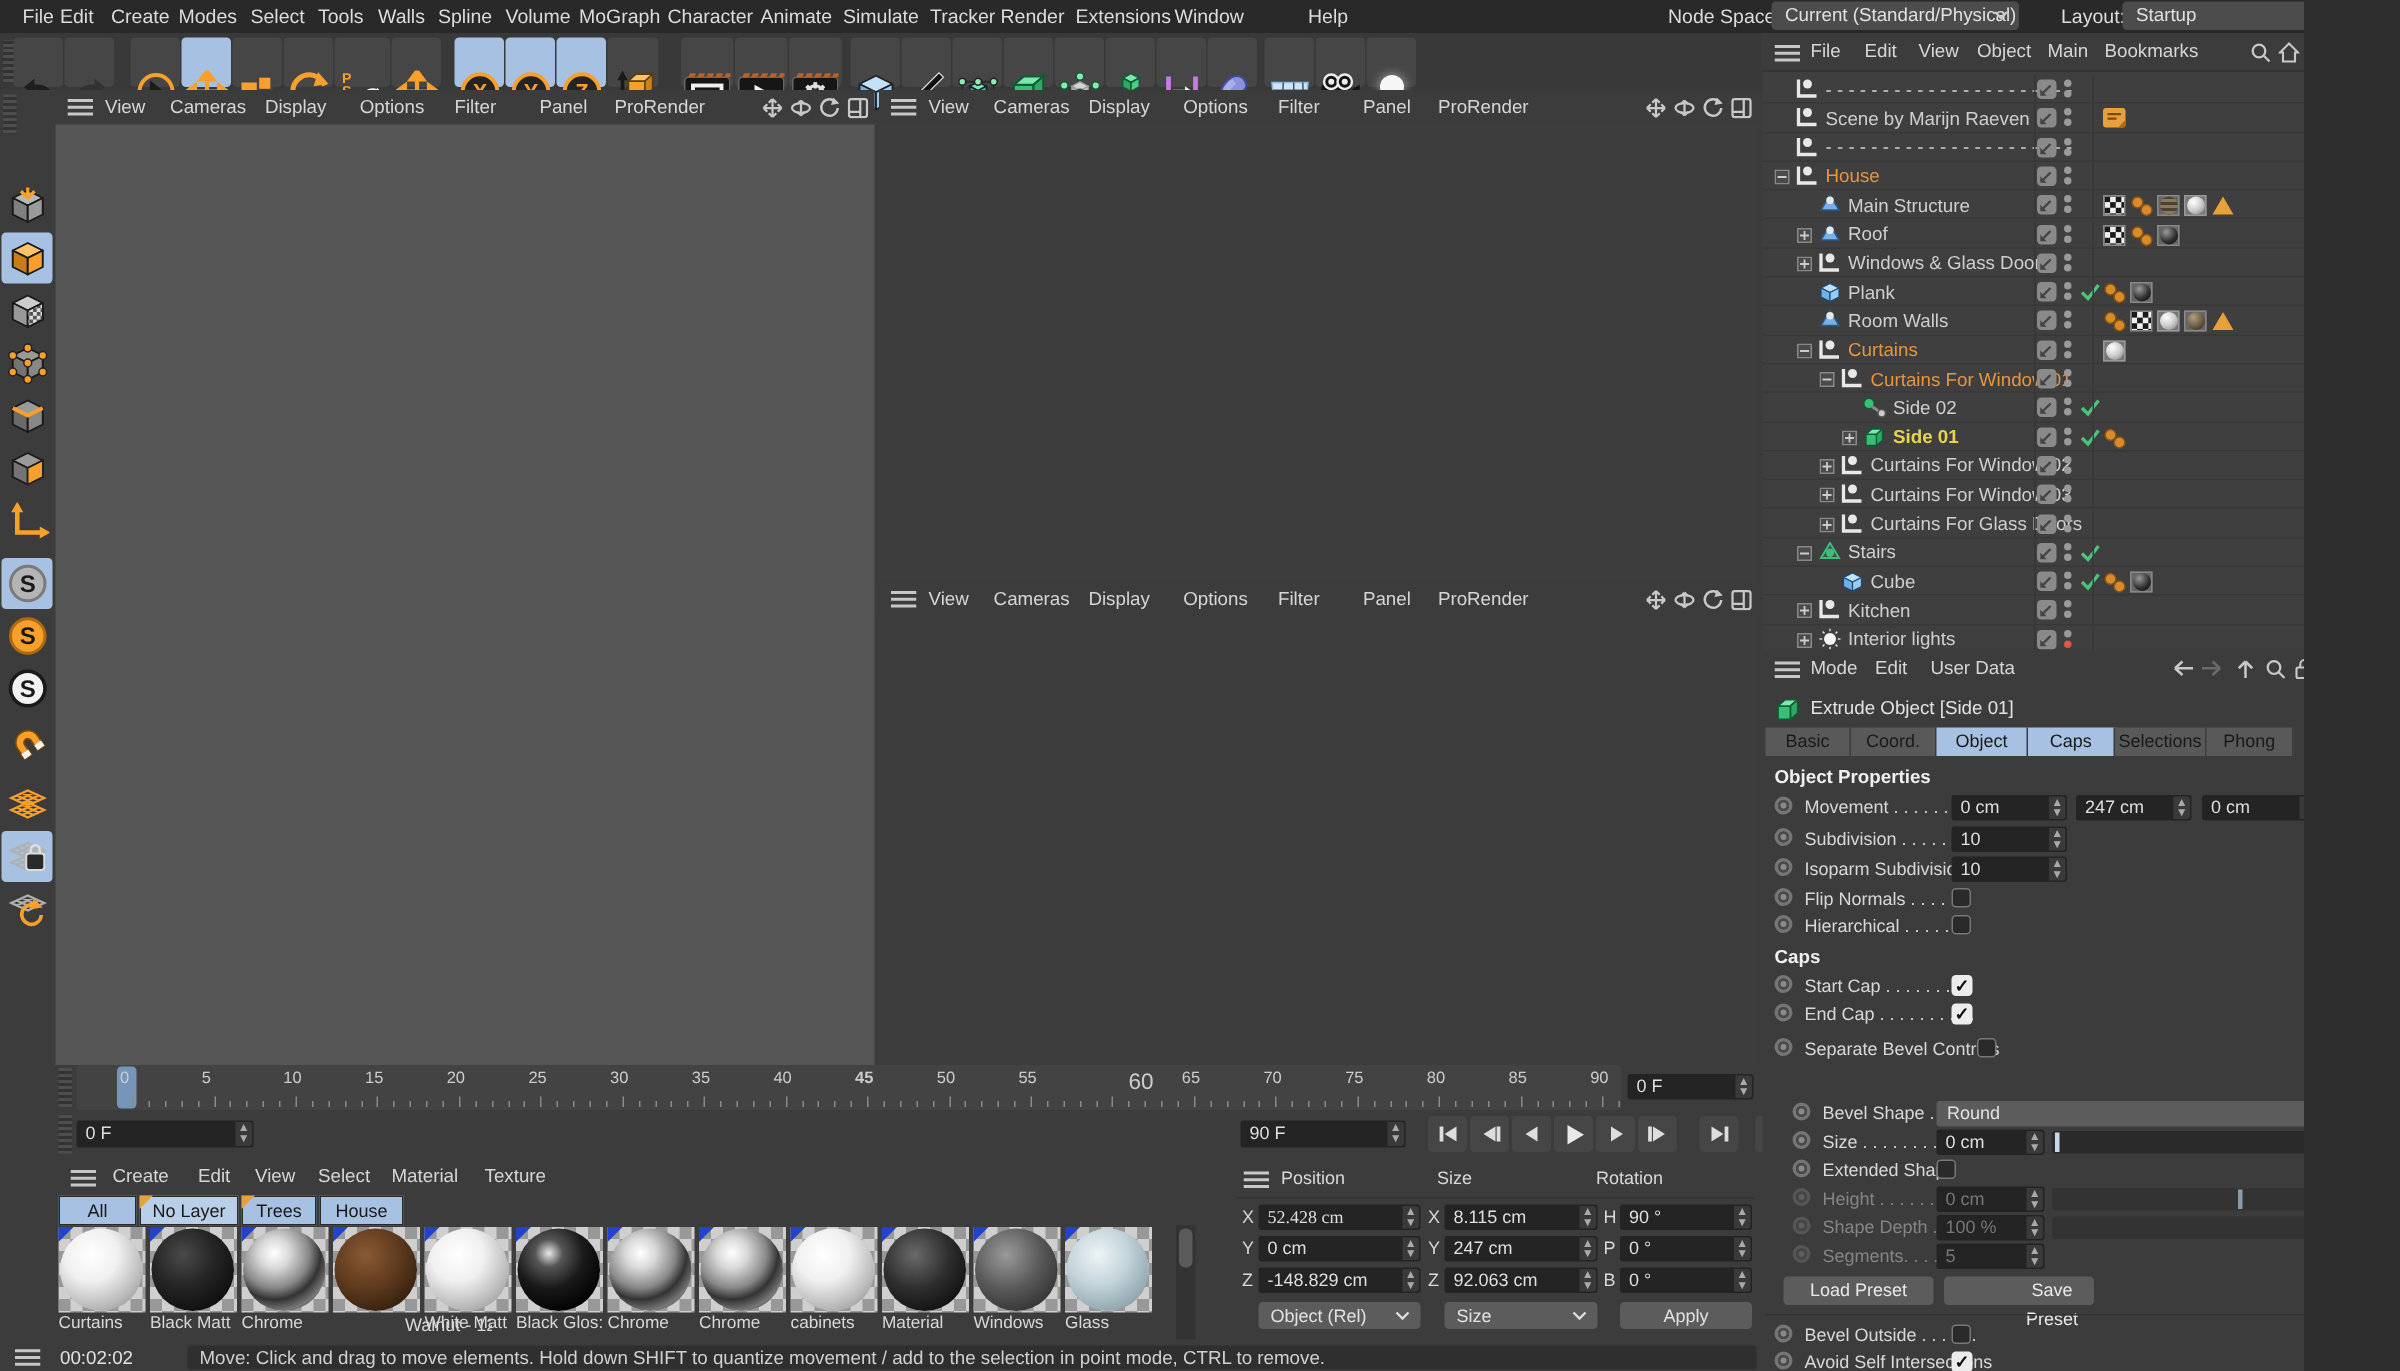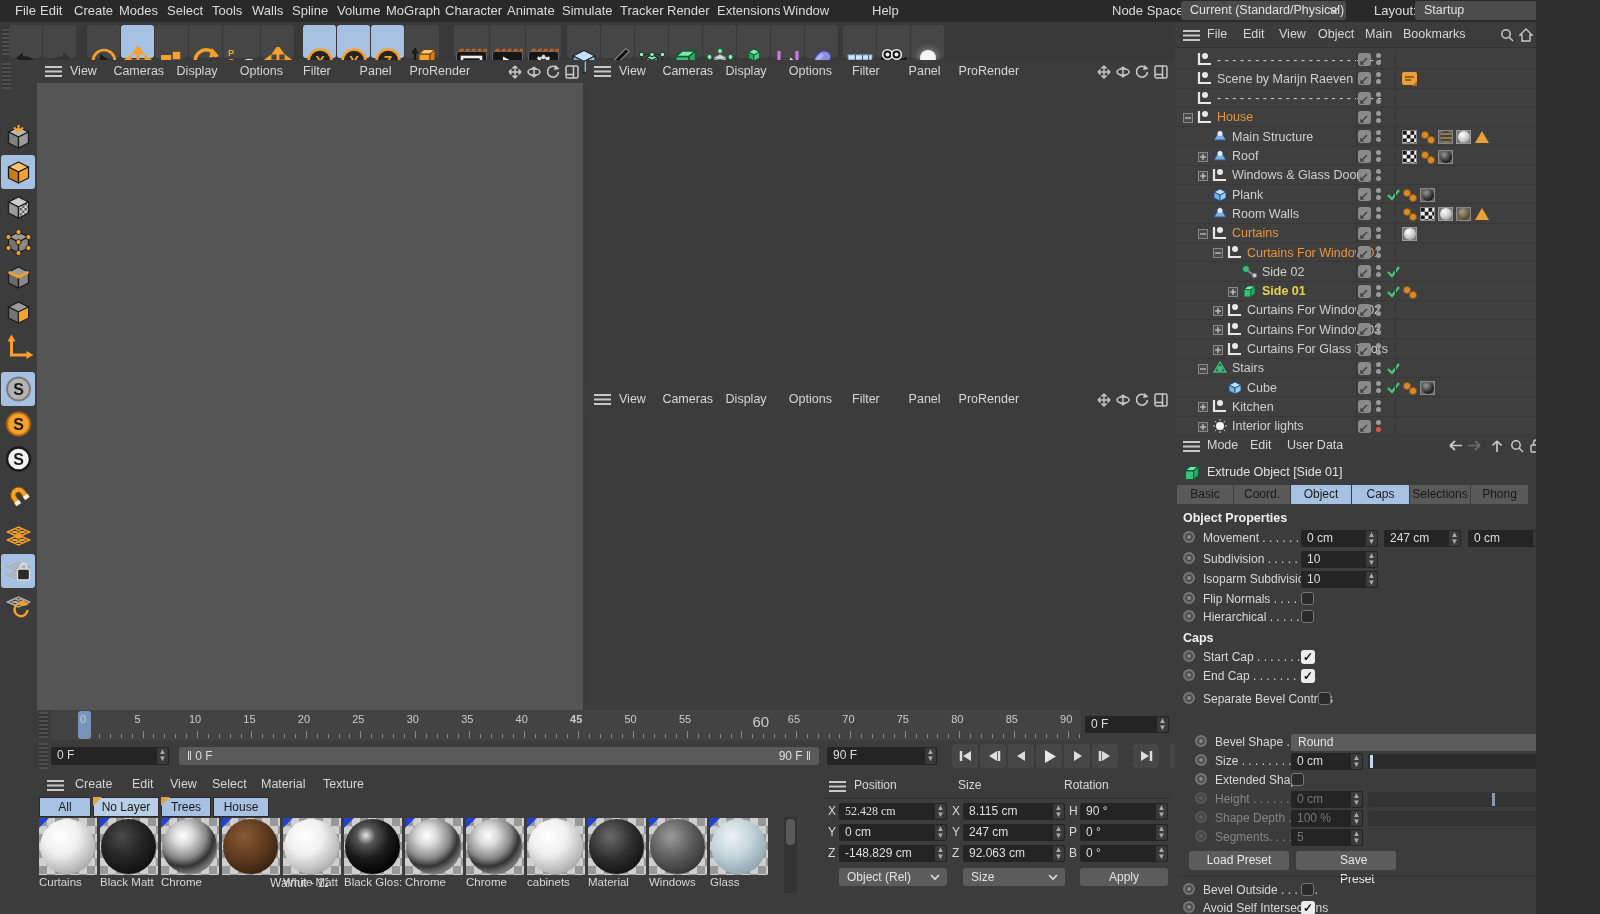--- a/index.html
+++ b/index.html
@@ -636,24 +636,20 @@
         <div class="abs" style="left:995.3px;bottom:2px;width:1px;height:4px;background:#8a8a8a;"></div>
         <div class="abs" style="left:1006.2px;bottom:2px;width:1px;height:4px;background:#8a8a8a;"></div>
         <div class="abs" style="left:1017.1px;bottom:2px;width:1px;height:7px;background:#8a8a8a;"></div>
         <div class="abs" style="left:1028.0px;bottom:2px;width:1px;height:4px;background:#8a8a8a;"></div>
       </div>
       <div class="field" style="left:1048px;top:6px;width:84px;">0 F<div class="spin">▲<br>▼</div></div>
     </div>
 <div class="abs" style="left:37px;top:740px;width:1135px;height:32px;background:#3c3c3c;">
       <div class="abs" style="left:2px;top:3px;width:9px;height:26px;background:repeating-linear-gradient(0deg,#4e4e4e 0 2px,#333 2px 4px);"></div>
       <div class="field" style="left:14px;top:7px;width:118px;height:18px;">0 F<div class="spin">▲<br>▼</div></div>
-      <div class="abs" style="left:142px;top:7px;width:640px;height:18px;background:#5a5a5a;border-radius:3px;color:#ddd;font-size:12px;">
-        <span style="position:absolute;left:8px;top:2px;">‖ 0 F</span>
-        <span style="position:absolute;right:8px;top:2px;">90 F ‖</span>
-      </div>
       <div class="field" style="left:790px;top:7px;width:110px;height:18px;">90 F<div class="spin">▲<br>▼</div></div>
       <div class="abs" style="left:915px;top:4px;width:26px;height:24px;background:#464646;border-radius:3px;"></div>
       <svg class="abs" style="left:920px;top:8px;" width="17" height="16" viewBox="0 0 17 16">
         <path d="M4 3 L4 13" stroke="#ddd" stroke-width="2.5"></path>
         <path d="M14 3 L6 8 L14 13 Z" fill="#ddd"></path>
       </svg>
       <div class="abs" style="left:943px;top:4px;width:26px;height:24px;background:#464646;border-radius:3px;"></div>
       <svg class="abs" style="left:948px;top:8px;" width="17" height="16" viewBox="0 0 17 16">
         <path d="M12 3 L4 8 L12 13 Z" fill="#ddd"></path>
         <path d="M14 3 L14 13" stroke="#ddd" stroke-width="2.5"></path>
@@ -821,20 +817,32 @@
       <span class="lbl" style="left:247px;top:74px;">B</span>
       <div class="field" style="left:258px;top:73px;width:88px;">0 °<div class="spin">▲<br>▼</div></div>
       <div class="abs" style="left:17px;top:96px;width:108px;height:18px;background:#5c5c5c;border-radius:3px;color:#e2e2e2;font-size:12px;line-height:18px;padding-left:8px;">Object (Rel)<svg style="position:absolute;right:7px;top:6px;" width="10" height="7">
           <path d="M1 1 L5 5 L9 1" stroke="#ddd" stroke-width="1.6" fill="none"></path>
         </svg></div>
       <div class="abs" style="left:141px;top:96px;width:102px;height:18px;background:#5c5c5c;border-radius:3px;color:#e2e2e2;font-size:12px;line-height:18px;padding-left:8px;">Size<svg style="position:absolute;right:7px;top:6px;" width="10" height="7">
           <path d="M1 1 L5 5 L9 1" stroke="#ddd" stroke-width="1.6" fill="none"></path>
         </svg></div>
       <div class="abs" style="left:258px;top:96px;width:88px;height:18px;background:#5c5c5c;border-radius:3px;color:#e2e2e2;font-size:12px;line-height:18px;text-align:center;">Apply</div>
     </div>
+<div class="abs" style="left:0;top:896px;width:1175px;height:18px;background:#3c3c3c;">
+      <svg class="abs" style="left:10px;top:3px;" width="17" height="12">
+        <g stroke="#c8c8c8" stroke-width="2">
+          <line x1="0" y1="1.5" x2="17" y2="1.5"></line>
+          <line x1="0" y1="6" x2="17" y2="6"></line>
+          <line x1="0" y1="10.5" x2="17" y2="10.5"></line>
+        </g>
+      </svg>
+      <span class="abs" style="left:40px;top:2px;color:#e0e0e0;font-size:12.5px;">00:02:02</span>
+      <div class="abs" style="left:125px;top:1px;width:1046px;height:16px;background:#2f2f2f;border-radius:2px;"></div>
+      <span class="abs" style="left:133px;top:2px;color:#d0d0d0;font-size:12.5px;">Move: Click and drag to move elements. Hold down SHIFT to quantize movement / add to the selection in point mode, CTRL to remove.</span>
+    </div>
 <div class="abs" style="left:1175px;top:22px;width:403px;height:411px;background:#3f3f3f;">
       <div class="abs" style="left:0;top:0;width:403px;height:26px;background:#3c3c3c;border-bottom:1px solid #333;"></div>
       <svg class="abs" style="left:8px;top:7px;" width="17" height="13">
         <g stroke="#c8c8c8" stroke-width="2">
           <line x1="0" y1="2" x2="17" y2="2"></line>
           <line x1="0" y1="6.5" x2="17" y2="6.5"></line>
           <line x1="0" y1="11" x2="17" y2="11"></line>
         </g>
       </svg>
       <span class="abs vphead" style="left:32px;top:5px;">File</span>
@@ -1395,21 +1403,21 @@
       <div class="bulletd" style="left:20px;top:378px;"></div>
       <span class="dlbl" style="left:40px;top:378px;">Shape Depth  . .</span>
       <div class="field" style="left:116px;top:377px;width:72px;color:#777;">100 %<div class="spin">▲<br>▼</div></div>
       <div class="abs" style="left:193px;top:378px;width:189px;height:15px;background:#333;border-radius:2px;">
         <div style="position:absolute;right:2px;top:1px;width:3px;height:13px;background:#8a9aac;"></div>
       </div>
       <div class="bulletd" style="left:20px;top:397px;"></div>
       <span class="dlbl" style="left:40px;top:397px;">Segments. . . . . </span>
       <div class="field" style="left:116px;top:396px;width:72px;color:#777;">5<div class="spin">▲<br>▼</div></div>
       <div class="abs" style="left:14px;top:418px;width:100px;height:19px;background:#5c5c5c;border-radius:3px;color:#e8e8e8;font-size:12px;text-align:center;line-height:19px;">Load Preset</div>
-      <div class="abs" style="left:121px;top:418px;width:100px;height:19px;background:#5c5c5c;border-radius:3px;color:#e8e8e8;font-size:12px;line-height:19px;padding-left:44px;">Save Preset</div>
+      <div class="abs" style="left:121px;top:418px;width:100px;height:19px;background:#5c5c5c;border-radius:3px;color:#e8e8e8;font-size:12px;text-align:center;line-height:19px;padding-left:44px;">Save Preset</div>
       <div class="abs" style="left:2px;top:443px;width:386px;height:1px;background:#333;"></div>
       <div class="bullet" style="left:8px;top:450px;"></div>
       <span class="lbl" style="left:28px;top:450px;">Bevel Outside . . . . . .</span>
       <div class="cb" style="left:126px;top:450px;"></div>
       <div class="bullet" style="left:8px;top:468px;"></div>
       <span class="lbl" style="left:28px;top:468px;">Avoid Self Intersections</span>
       <div class="cbc" style="left:126px;top:468px;">✓</div>
       <div class="abs" style="left:390px;top:28px;width:12px;height:453px;background:#373737;">
         <div style="position:absolute;left:2px;top:2px;width:8px;height:150px;background:#555;border-radius:4px;"></div>
       </div>

